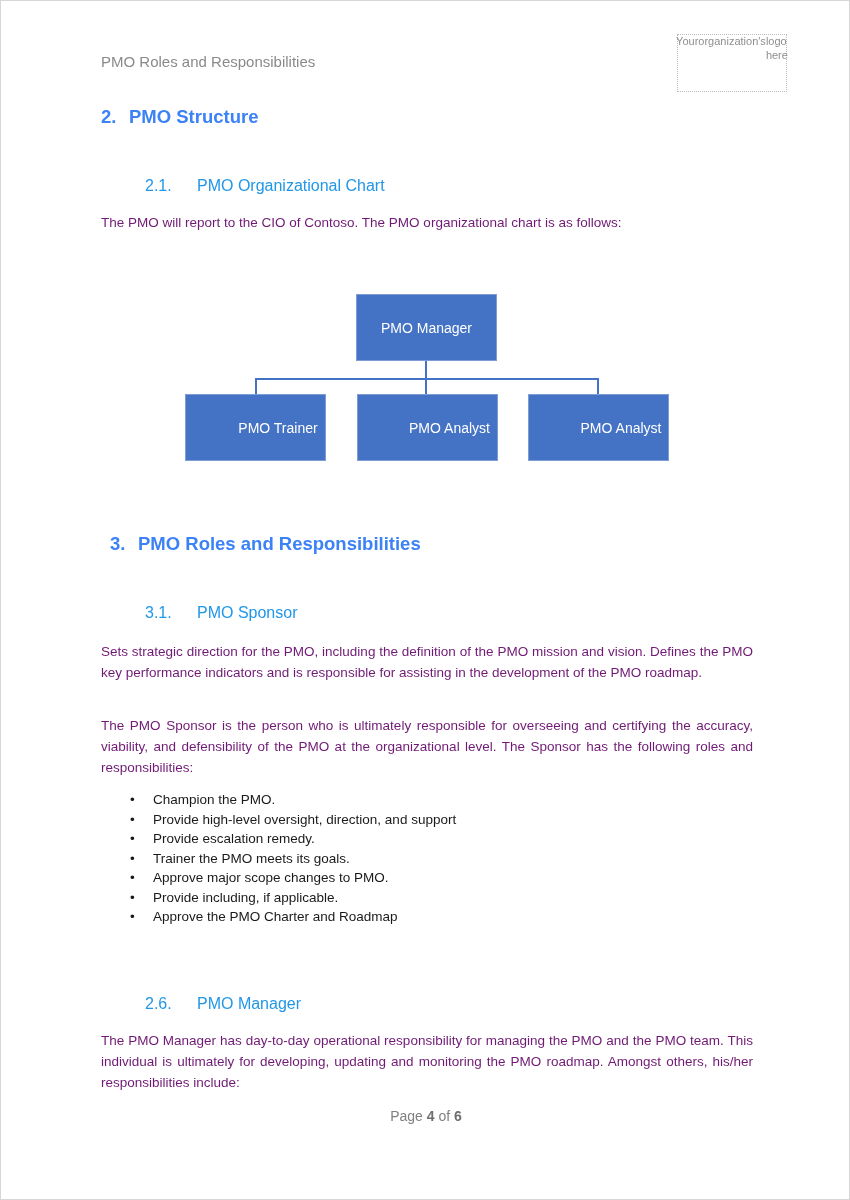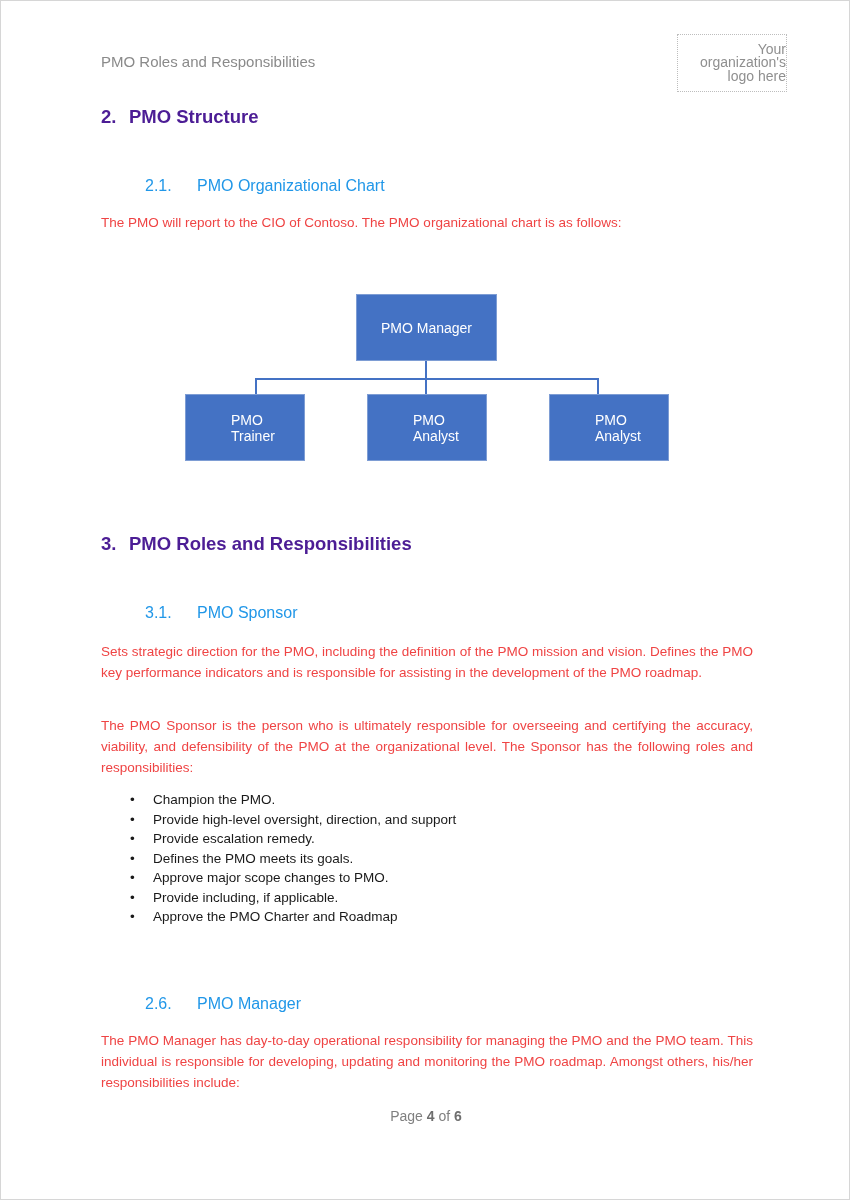--- a/index.html
+++ b/index.html
@@ -7,39 +7,39 @@
     position:relative; width:850px; height:1200px; background:#ffffff;
     border:1px solid #d6d6d6; box-sizing:border-box; overflow:hidden;
     font-family:"Liberation Sans", sans-serif;
   }
 
   
   .header-title { position:absolute; left:100px; top:52px; font-size:15px; color:#8a8a8a; }
   .logo-box {
     position:absolute; left:676px; top:33px; width:110px; height:58px;
     border:1px dotted #bdbdbd; box-sizing:border-box;
-    display:flex; flex-direction:column; justify-content:center;
-    text-align:right; color:#8f8f8f; font-size:14px; line-height:13.5px;
+    display:flex; flex-direction:row; justify-content:center;
+    text-align:left; color:#8f8f8f; font-size:11px; line-height:13.5px;
   }
 
   
-  .h1 { position:absolute; left:100px; font-size:18.5px; font-weight:bold; color:#4c1d95; white-space:nowrap; }
+  .h1 { position:absolute; left:100px; font-size:18.5px; font-weight:bold; color:#3b82f6; white-space:nowrap; }
   .h1 .num { display:inline-block; width:28px; }
   .h1-2 { top:105px; }
-  .h1-3 { top:532px; }
+  .h1-3 { top:532px;margin-left:9px; }
   .h2 { position:absolute; left:100px; font-size:16px; color:#2197e8; white-space:nowrap;margin-left:44px; }
   .h2 .num { display:inline-block; width:52px; }
   .h2-21 { top:176px; }
   .h2-31 { top:603px; }
   .h2-32 { top:994px; }
 
   
   .para {
     position:absolute; left:100px; width:652px;
-    font-size:13.5px; line-height:21px; color:#ef4444; text-align:justify;
+    font-size:13.5px; line-height:21px; color:#701a75; text-align:justify;
   }
   .p-21  { top:211px; text-align:left; }
   .p-31a { top:640px; }
   .p-31b { top:714px; }
   .p-32  { top:1029px; }
 
   
   .bullets { position:absolute; left:129px; top:789px; width:580px; }
   .bullet-row { display:flex; font-size:13.5px; line-height:19.5px; color:#1a1a1a; }
   .bullet-dot { flex:0 0 23px; }
@@ -48,21 +48,21 @@
   .org-chart { position:absolute; left:184px; top:293px; width:484px; height:167px; }
   .org-box {
     background:#4472c4; color:#ffffff; border:1px solid #7e9dd4; box-sizing:border-box;
     display:flex; align-items:center; justify-content:center; font-size:14px;
   }
   .org-root { position:absolute; left:171px; top:0; width:141px; height:67px; }
   .org-children {
     position:absolute; left:0; top:100px; width:484px; height:67px;
     display:flex; justify-content:space-between;
   }
-  .org-child { width:120px; height:67px;padding-left:45px; }
+  .org-child { width:141px; height:67px;padding-left:45px; }
   .conn { position:absolute; background:#4472c4; }
   .conn-v-root  { left:240px; top:67px; width:2px; height:33px; }
   .conn-h       { left:70px;  top:84px; width:344px; height:2px; }
   .conn-v-left  { left:70px;  top:84px; width:2px; height:16px; }
   .conn-v-right { left:412px; top:84px; width:2px; height:16px; }
 
   
   .footer { position:absolute; left:0; top:1107px; width:850px; text-align:center; font-size:14px; color:#808080; }
   .footer b { color:#6e6e6e; }
 </style>
@@ -124,40 +124,40 @@
       <div class="bullet-row">
       <span class="bullet-dot">•</span>
       <span>Provide high-level oversight, direction, and support</span>
     </div>
       <div class="bullet-row">
       <span class="bullet-dot">•</span>
       <span>Provide escalation remedy.</span>
     </div>
       <div class="bullet-row">
       <span class="bullet-dot">•</span>
-      <span>Defines the PMO meets its goals.</span>
+      <span>Trainer the PMO meets its goals.</span>
     </div>
       <div class="bullet-row">
       <span class="bullet-dot">•</span>
       <span>Approve major scope changes to PMO.</span>
     </div>
       <div class="bullet-row">
       <span class="bullet-dot">•</span>
       <span>Provide including, if applicable.</span>
     </div>
       <div class="bullet-row">
       <span class="bullet-dot">•</span>
       <span>Approve the PMO Charter and Roadmap</span>
     </div>
     </div>
 
   <div class="h2 h2-32">
     <span class="num">2.6.</span><span>PMO Manager</span>
   </div>
-  <div class="para p-32">The PMO Manager has day-to-day operational responsibility for managing the PMO and the PMO team. This individual is responsible for developing, updating and monitoring the PMO roadmap. Amongst others, his/her responsibilities include:</div>
+  <div class="para p-32">The PMO Manager has day-to-day operational responsibility for managing the PMO and the PMO team. This individual is ultimately for developing, updating and monitoring the PMO roadmap. Amongst others, his/her responsibilities include:</div>
 
   <div class="footer">
     <span>Page</span>
     <b>4</b>
     <span>of</span>
     <b>6</b>
   </div>
 
 </div>
 

